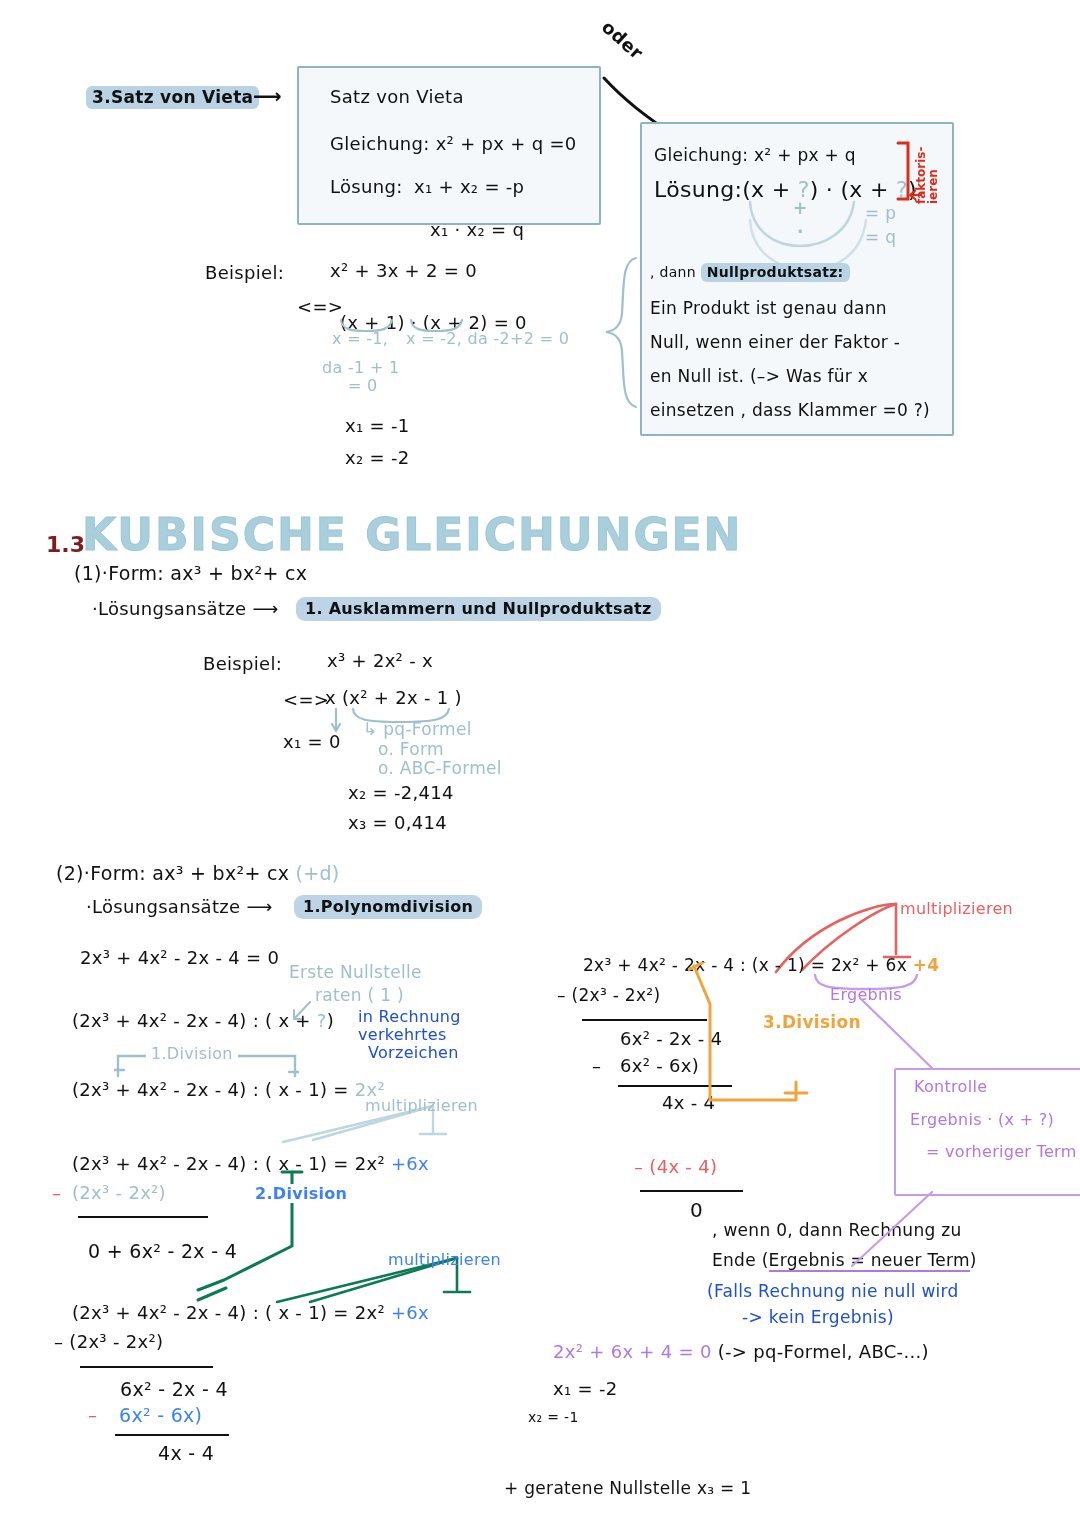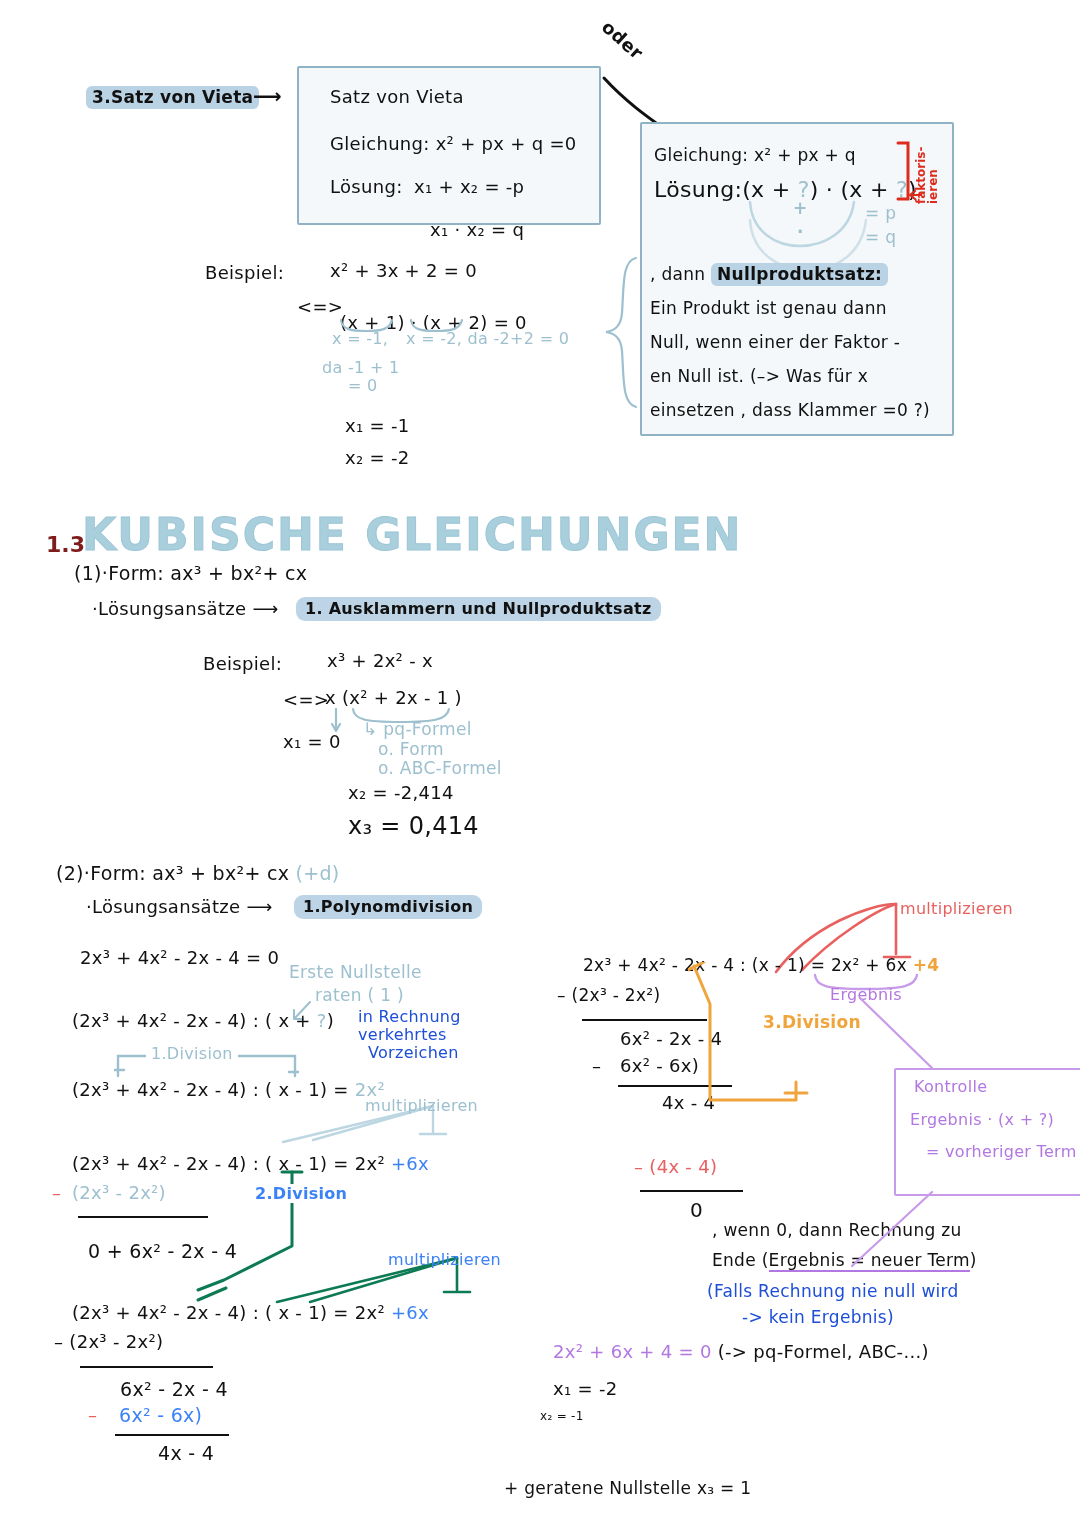--- a/index.html
+++ b/index.html
@@ -99,21 +99,21 @@
 <div class="abs hw c-teal" style="left:865px;top:203px;font-size:17px;">= p</div>
 
 <div class="abs" style="left:746px;top:216px;">
   <svg width="140" height="62" viewBox="0 0 140 62">
     <path d="M4,4 C6,38 34,54 62,54 C90,54 116,38 120,4" stroke="#cfe0e9" stroke-width="2.5" fill="none" stroke-linecap="round"></path>
   </svg>
 </div>
 <div class="abs hw c-teal" style="left:797px;top:222px;font-size:17px;font-weight:700;">·</div>
 <div class="abs hw c-teal" style="left:865px;top:227px;font-size:17px;">= q</div>
 
-<div class="abs hw" style="left:650px;top:263px;font-size:17px;">
+<div class="abs hw" style="left:650px;top:263px;font-size:14px;">
   <span class="c-black">, dann </span><span class="chip">Nullproduktsatz:</span>
 </div>
 <div class="abs hw c-black" style="left:650px;top:298px;font-size:17px;">Ein Produkt ist genau dann</div>
 <div class="abs hw c-black" style="left:650px;top:332px;font-size:17px;">Null, wenn einer der Faktor -</div>
 <div class="abs hw c-black" style="left:650px;top:366px;font-size:17px;">en Null ist. (–&gt; Was für x</div>
 <div class="abs hw c-black" style="left:650px;top:400px;font-size:17px;">einsetzen , dass Klammer =0 ?)</div>
 
 <div class="abs" style="left:600px;top:255px;">
   <svg width="42" height="155" viewBox="0 0 42 155">
     <path d="M36,3 C22,6 24,30 22,58 C21,72 14,76 6,77 C14,78 21,82 22,96 C24,124 22,148 36,152" stroke="#9dc0cf" stroke-width="2.2" fill="none" stroke-linecap="round"></path>
@@ -168,21 +168,21 @@
       <path d="M3,2 C4,12 14,15 50,15 C86,15 97,12 99,2" stroke="#9dc0cf" stroke-width="2.2" fill="none" stroke-linecap="round"></path>
     </svg>
 </div>
 
 <div class="abs hw c-black" style="left:283px;top:731px;font-size:18px;">x₁ = 0</div>
 <div class="abs hw c-teal" style="left:363px;top:719px;font-size:17px;">↳ pq-Formel</div>
 <div class="abs hw c-teal" style="left:378px;top:739px;font-size:17px;">o. Form</div>
 <div class="abs hw c-teal" style="left:378px;top:758px;font-size:17px;">o. ABC-Formel</div>
 
 <div class="abs hw c-black" style="left:348px;top:782px;font-size:18px;">x₂  =  -2,414</div>
-<div class="abs hw c-black" style="left:348px;top:812px;font-size:24px;">x₃  =  0,414</div>
+<div class="abs hw c-black" style="left:348px;top:812px;font-size:18px;">x₃  =  0,414</div>
 
 <div class="abs hw" style="left:56px;top:862px;font-size:19px;">
   <span class="c-black">(2)·Form: ax³ + bx²+ cx </span><span class="c-teal">(+d)</span>
 </div>
 <div class="abs hw c-black" style="left:86px;top:896px;font-size:18px;">·Lösungsansätze ⟶</div>
 <div class="abs hw" style="left:294px;top:895px;font-size:16px;">
   <span class="chip-soft">1.Polynomdivision</span>
 </div>
 
 <div class="abs hw c-black" style="left:80px;top:947px;font-size:18px;">2x³ + 4x² - 2x - 4 = 0</div>
@@ -330,14 +330,14 @@
   <svg width="90" height="78" viewBox="0 0 90 78">
       <path d="M2,76 L82,2" stroke="#c89bea" stroke-width="2.2" fill="none" stroke-linecap="round"></path>
     </svg>
 </div>
 
 <div class="abs hw" style="left:553px;top:1341px;font-size:18px;">
   <span class="c-purple">2x² + 6x + 4 = 0</span>
   <span class="c-black">(-&gt; pq-Formel, ABC-...)</span>
 </div>
 <div class="abs hw c-black" style="left:553px;top:1378px;font-size:18px;text-align:right;">x₁ = -2</div>
-<div class="abs hw c-black" style="left:540px;top:1409px;font-size:12px;">x₂ = -1</div>
+<div class="abs hw c-black" style="left:528px;top:1409px;font-size:14px;">x₂ = -1</div>
 <div class="abs hw c-black" style="left:504px;top:1438px;font-size:17px;margin-top:40px;">+ geratene Nullstelle x₃ = 1</div>
 
 </body></html>

